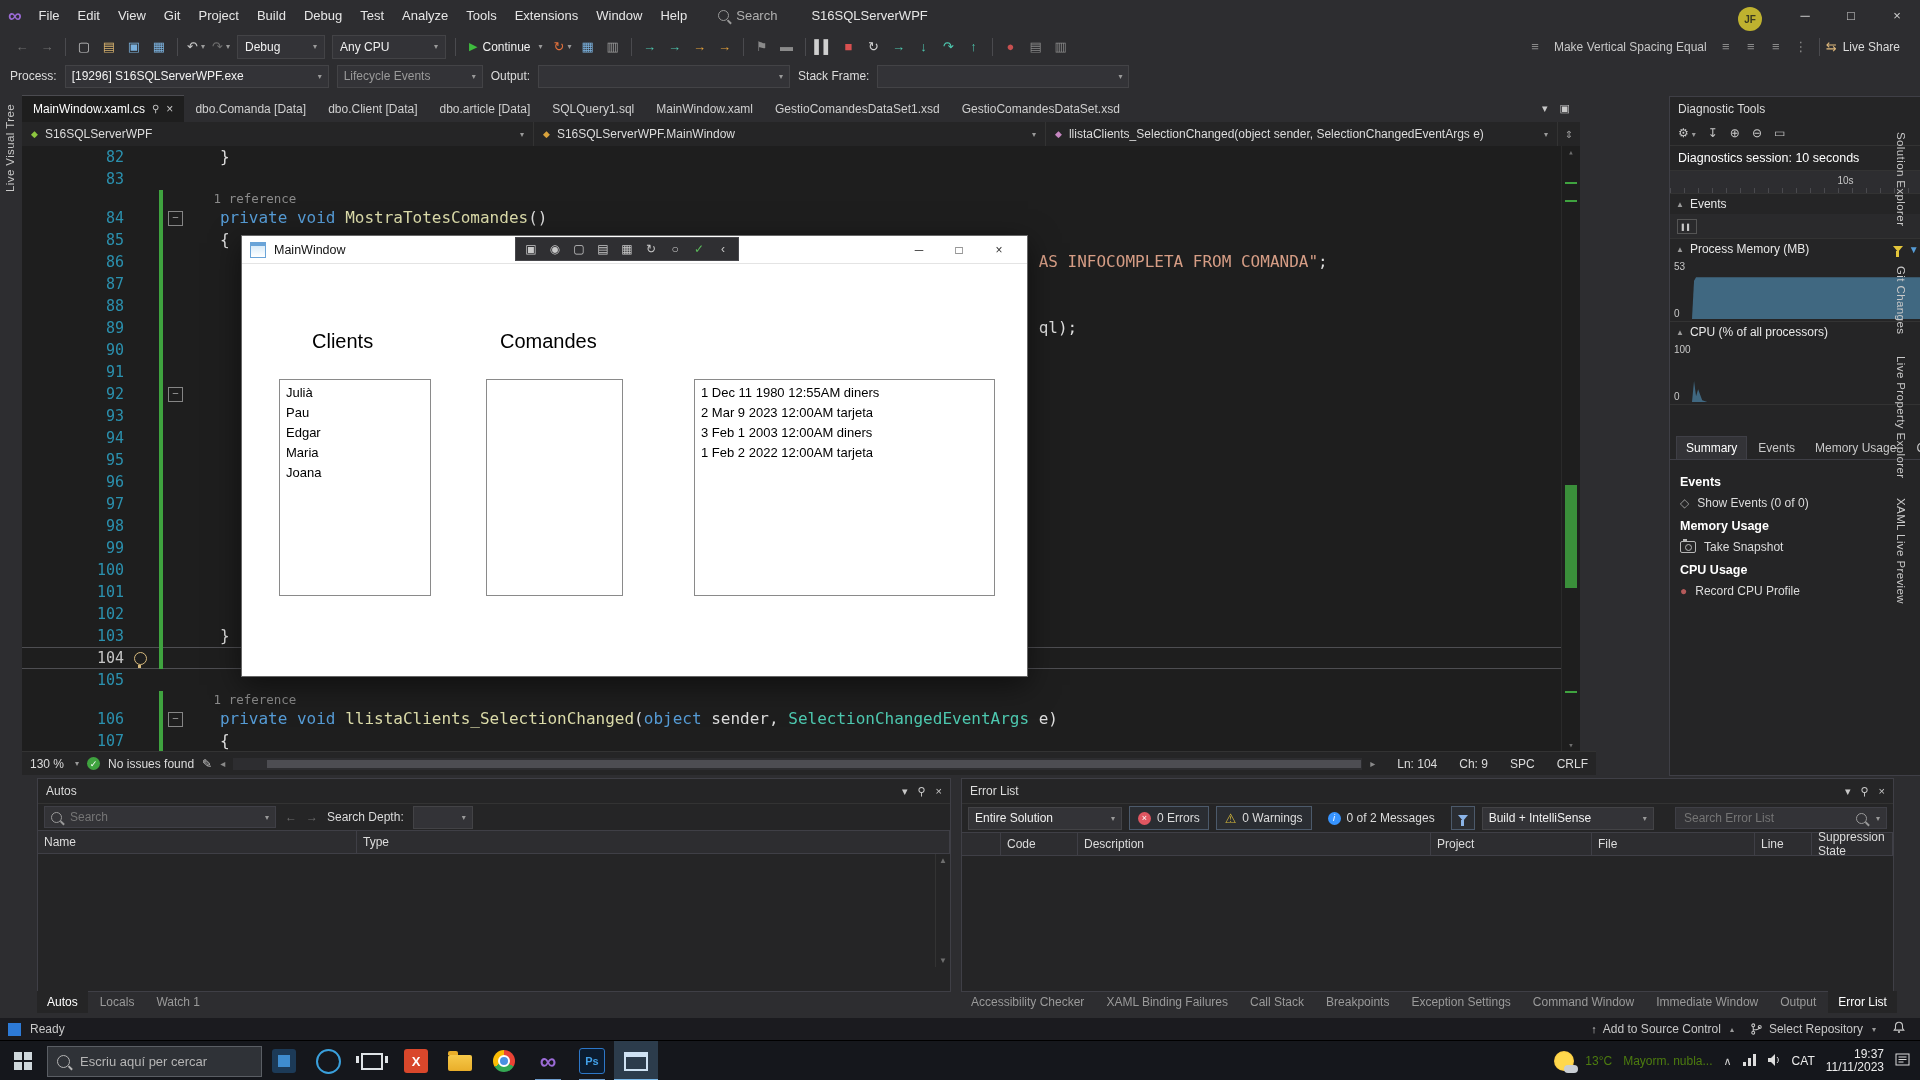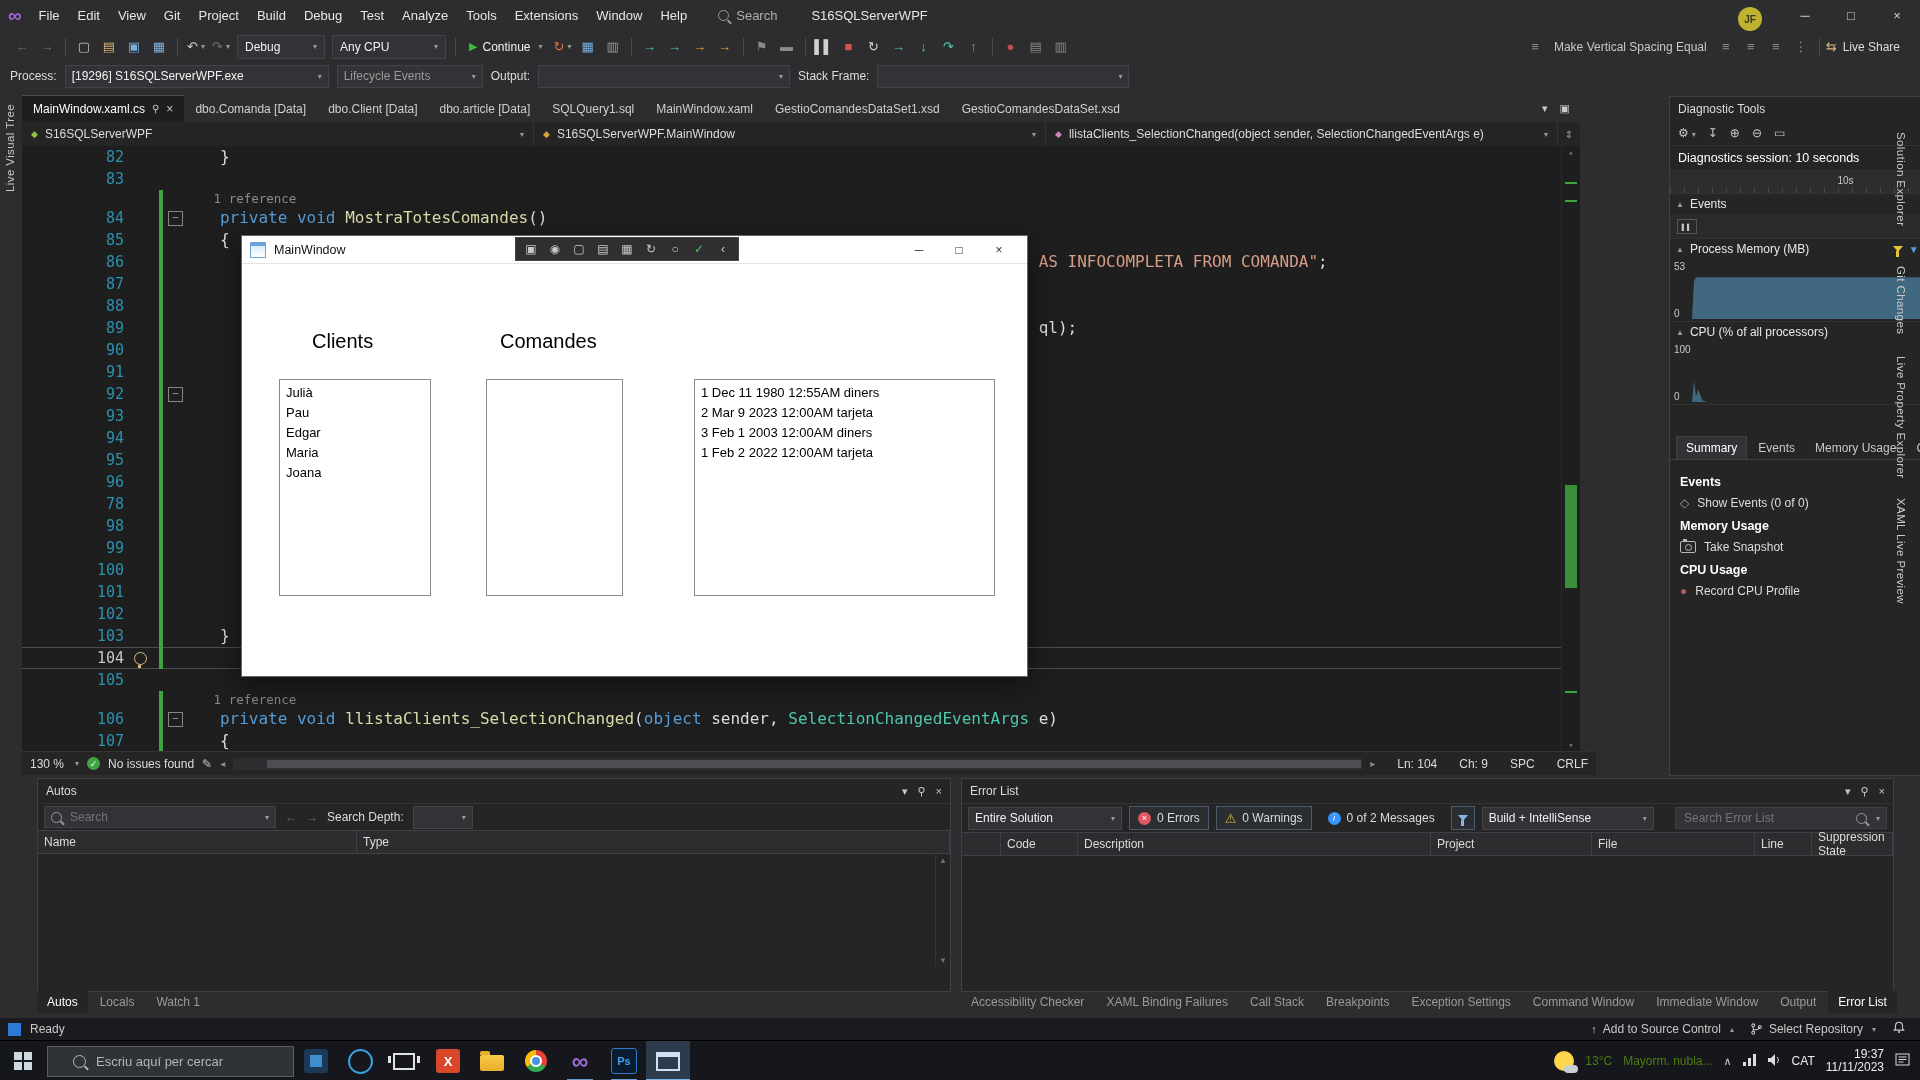--- a/index.html
+++ b/index.html
@@ -178,21 +178,21 @@
   .sb-item{display:flex;align-items:center;gap:6px;white-space:nowrap}
   .sb-up{font-size:11px}
 
   
   .taskbar{position:absolute;left:0;top:1040px;right:0;height:40px;background:#15171c;border-top:1px solid #000;
            display:flex;align-items:center}
   .tb-start{width:46px;height:40px;display:flex;align-items:center;justify-content:center}
   .winlogo{display:grid;grid-template-columns:8px 8px;grid-template-rows:8px 8px;gap:1.5px}
   .winlogo span{background:#cfd8dc}
   .tsearch{width:195px;height:29px;background:#2f3237;border:1px solid #5a5e64;display:flex;align-items:center;gap:8px;
-           padding:0 25px;color:#b5b5b5;font-size:13px;margin-left:1px}
+           padding:0 9px;color:#b5b5b5;font-size:13px;margin-left:1px}
   .tsearch .mag{width:11px;height:11px;border-color:#b5b5b5}
   .tsearch .mag::after{background:#b5b5b5}
   .tsearch input{flex:1;background:transparent;border:none;outline:none;color:#b5b5b5;font:inherit;min-width:0}
   .tsearch input::placeholder{color:#b5b5b5}
   .tb-apps{display:flex;align-items:center}
   .tapp{width:44px;height:40px;display:flex;align-items:center;justify-content:center;position:relative}
   .tapp.running::after{content:'';position:absolute;left:9px;right:9px;bottom:0;height:2px;background:#6e9ecf}
   .tapp.active{background:#2c3c4c}
   .tapp.active::after{content:'';position:absolute;left:0;right:0;bottom:0;height:2px;background:#7ab8e8}
   .ico-bluesq{width:24px;height:24px;border-radius:3px;background:#1c3a57;position:relative}
@@ -597,21 +597,21 @@
             <span class="ctext"></span>
           </div>
           <div class="crow">
             <span class="lnum">96</span>
             <span class="gicon"></span>
             <span class="chg on"></span>
             <span class="foldcol"></span>
             <span class="ctext"></span>
           </div>
           <div class="crow">
-            <span class="lnum">78</span>
+            <span class="lnum">97</span>
             <span class="gicon"></span>
             <span class="chg on"></span>
             <span class="foldcol"></span>
             <span class="ctext"></span>
           </div>
           <div class="crow">
             <span class="lnum">98</span>
             <span class="gicon"></span>
             <span class="chg on"></span>
             <span class="foldcol"></span>

